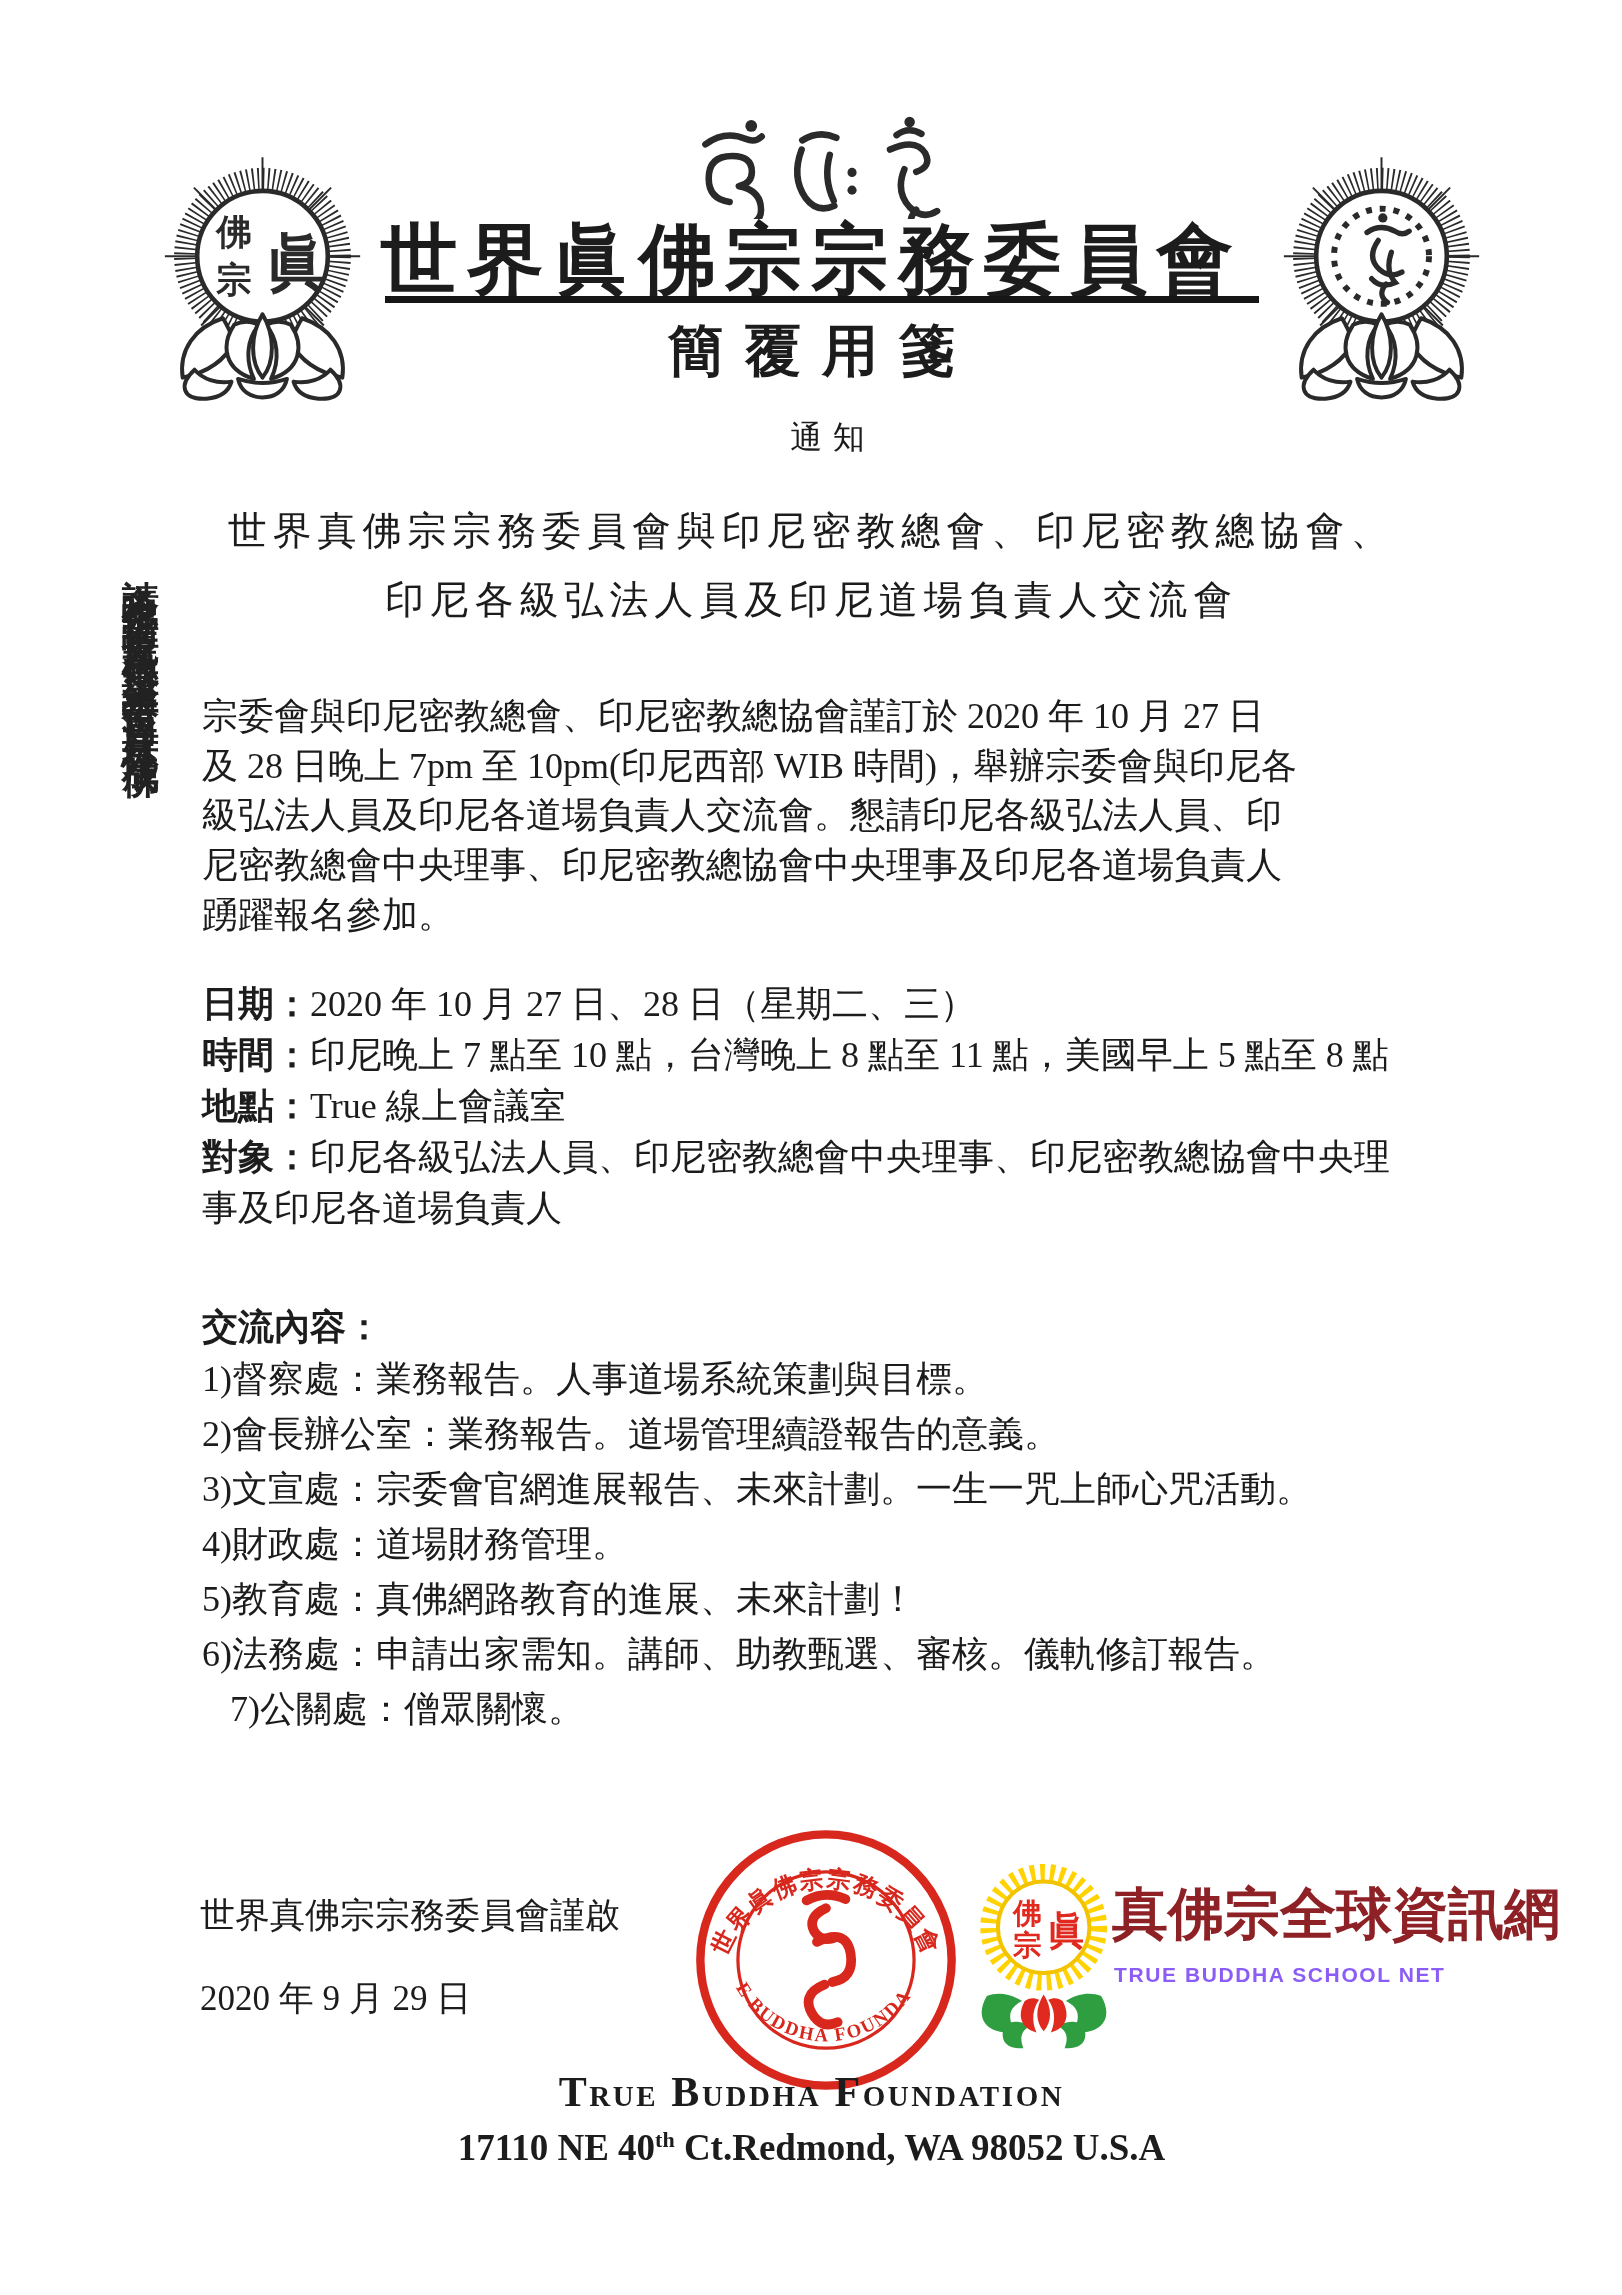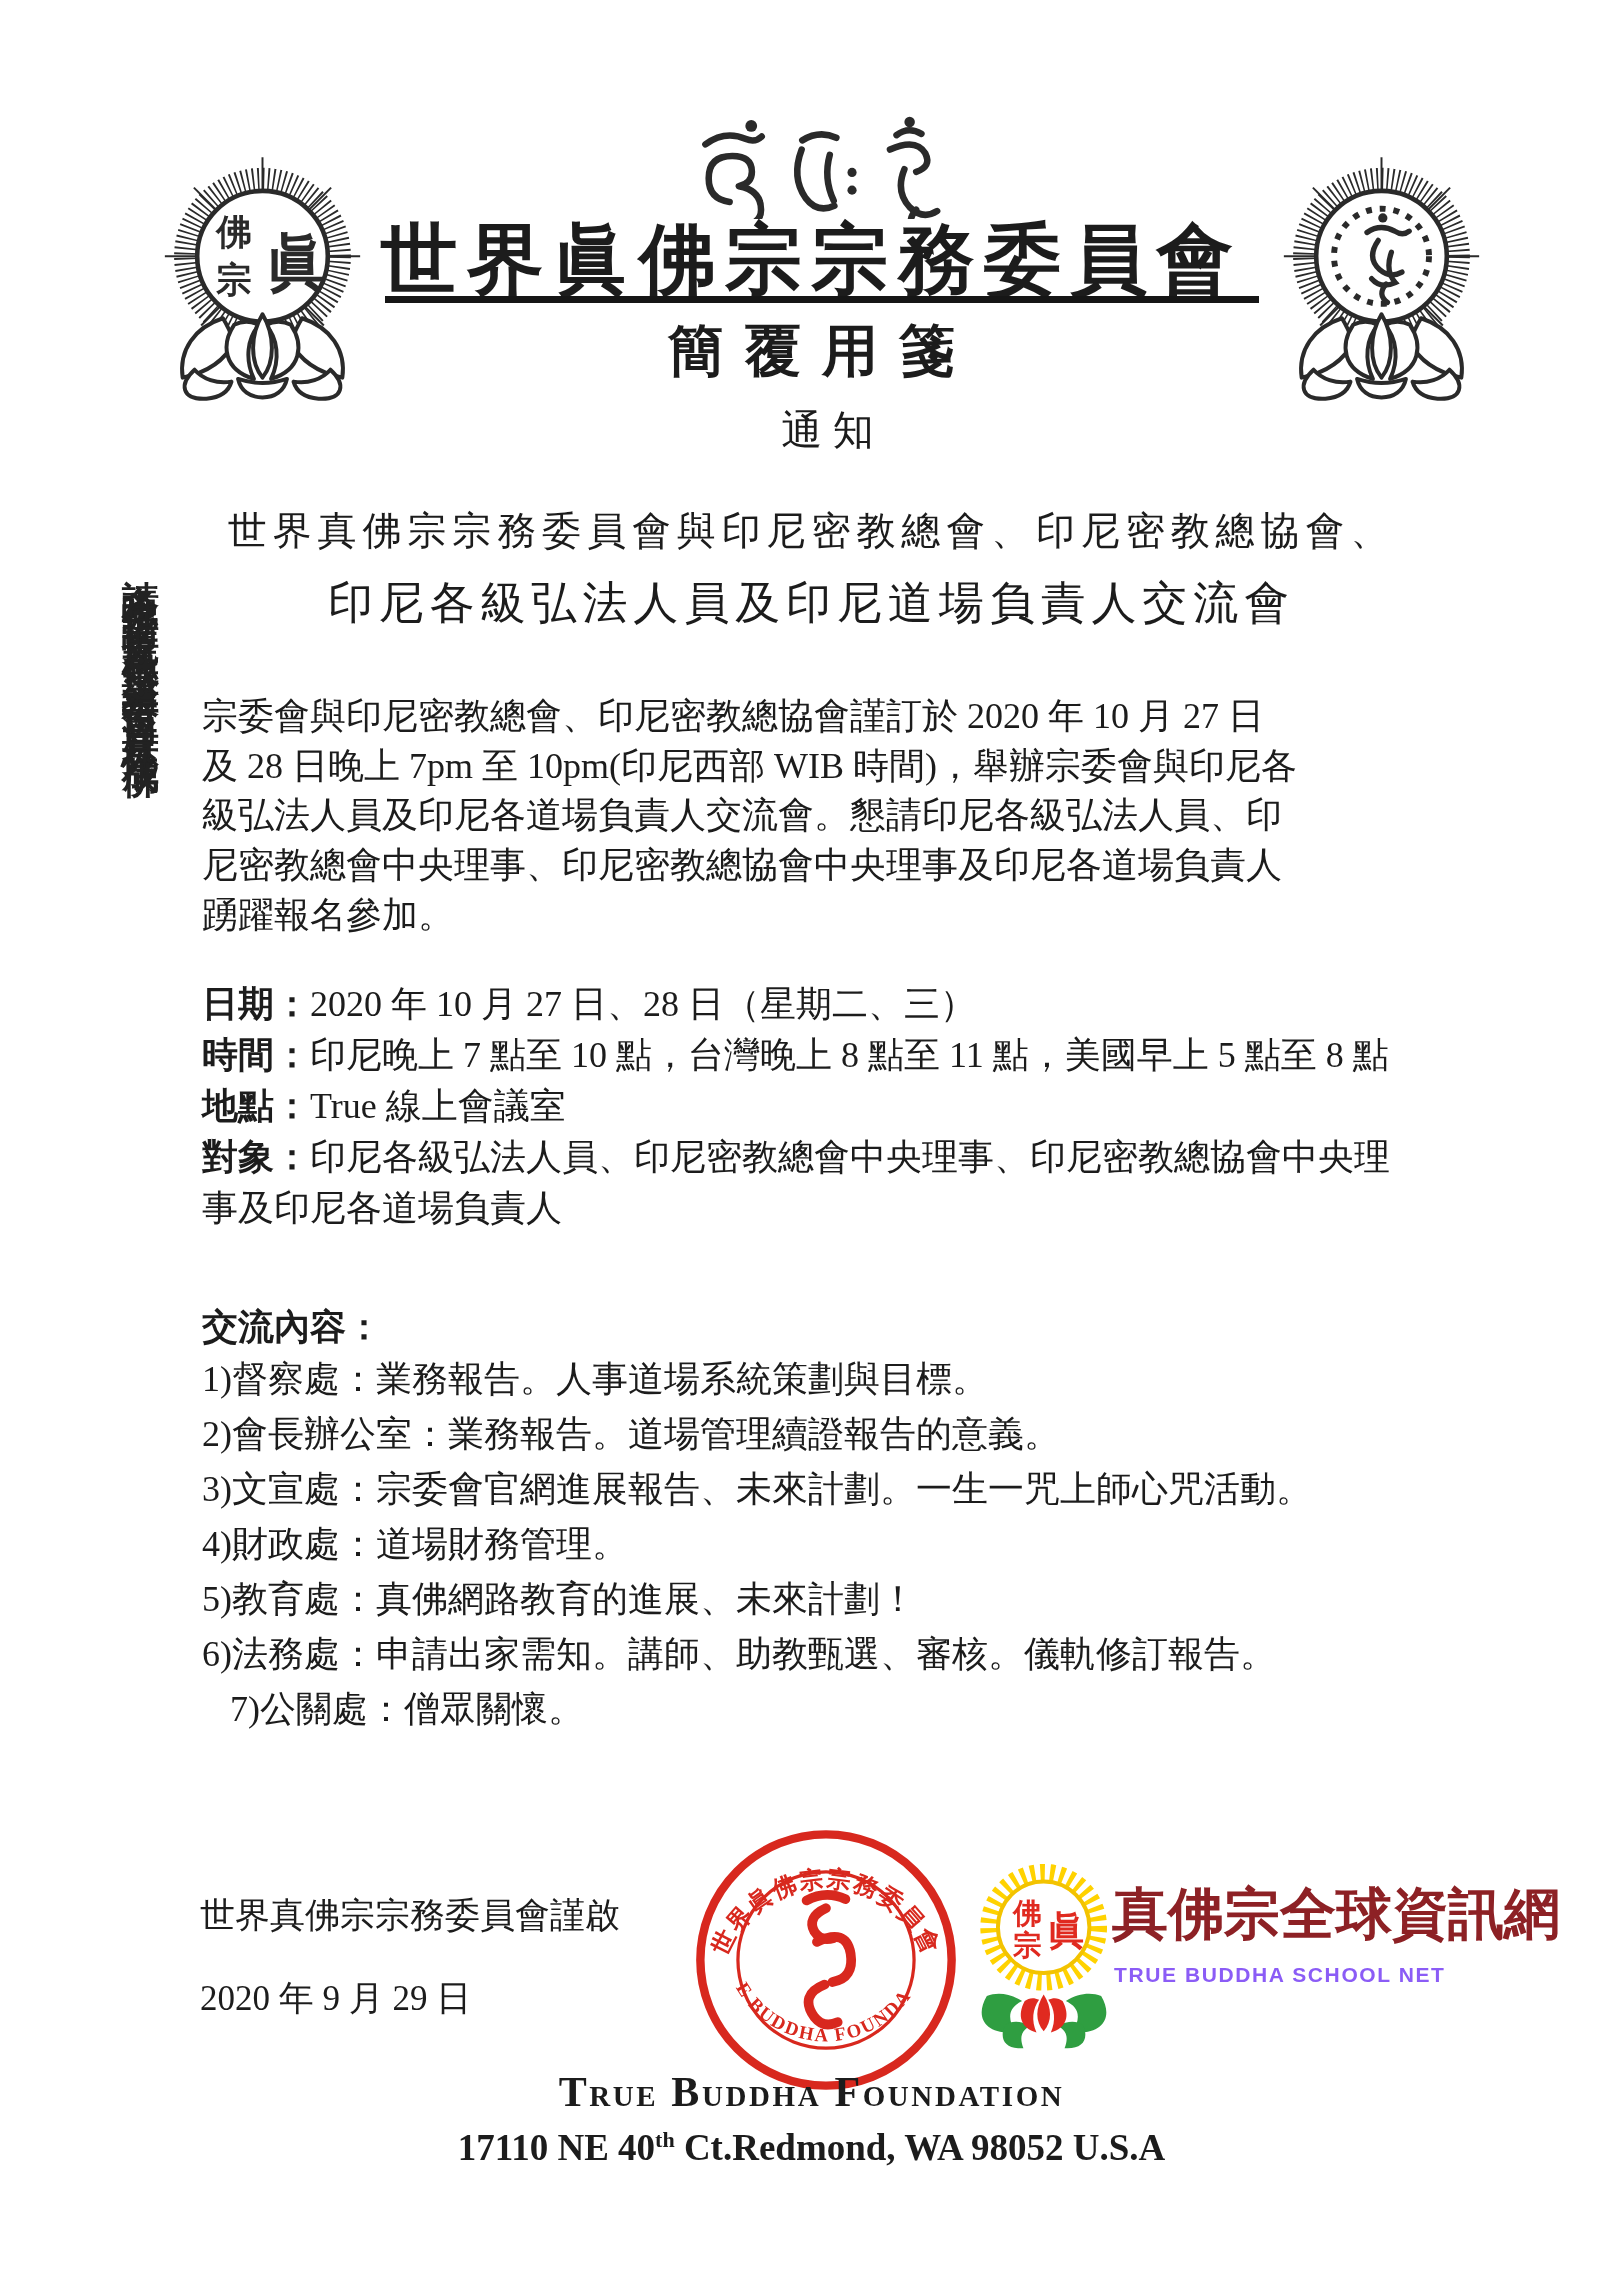--- a/index.html
+++ b/index.html
@@ -15,23 +15,23 @@
   
   .tibetan-svg { position:absolute; left:674px; top:103px; width:288px; height:116px; }
   .emblem { position:absolute; top:152px; width:207px; height:254px; }
   .emblem.left  { left:159px; }
   .emblem.right { left:1278px; }
   .org-title { top:216px; font-size:77px; font-weight:700; letter-spacing:9.2px; }
   .divider { position:absolute; top:296px; left:385px; width:874px; height:6.5px; background:#161616; }
   .letterhead { top:319px; font-size:56px; font-weight:700; letter-spacing:21px; text-indent:21px; }
 
   
-  .notice-heading { top:407px; font-size:41px; letter-spacing:10.5px; text-indent:10.5px;padding-left:32px; }
+  .notice-heading { top:419px; font-size:32px; letter-spacing:10.5px; text-indent:10.5px;padding-left:32px; }
   .notice-title1 { top:509px; font-size:39px; letter-spacing:5.9px; }
-  .notice-title2 { top:578px; font-size:45px; letter-spacing:5.9px; }
+  .notice-title2 { top:578px; font-size:39px; letter-spacing:5.9px; }
 
   
   .sidebar {
     position:absolute; left:115px; top:550px; height:1296px;
     writing-mode:vertical-rl; text-orientation:upright;
     font-family:"DejaVu Sans","Liberation Sans",sans-serif;
     font-weight:700; font-size:37px; letter-spacing:6.5px; color:#222;
   }
 
   .bline, .detail, .xitem, .xhead { position:absolute; left:202px; font-size:36px; line-height:1.2; white-space:nowrap; }

